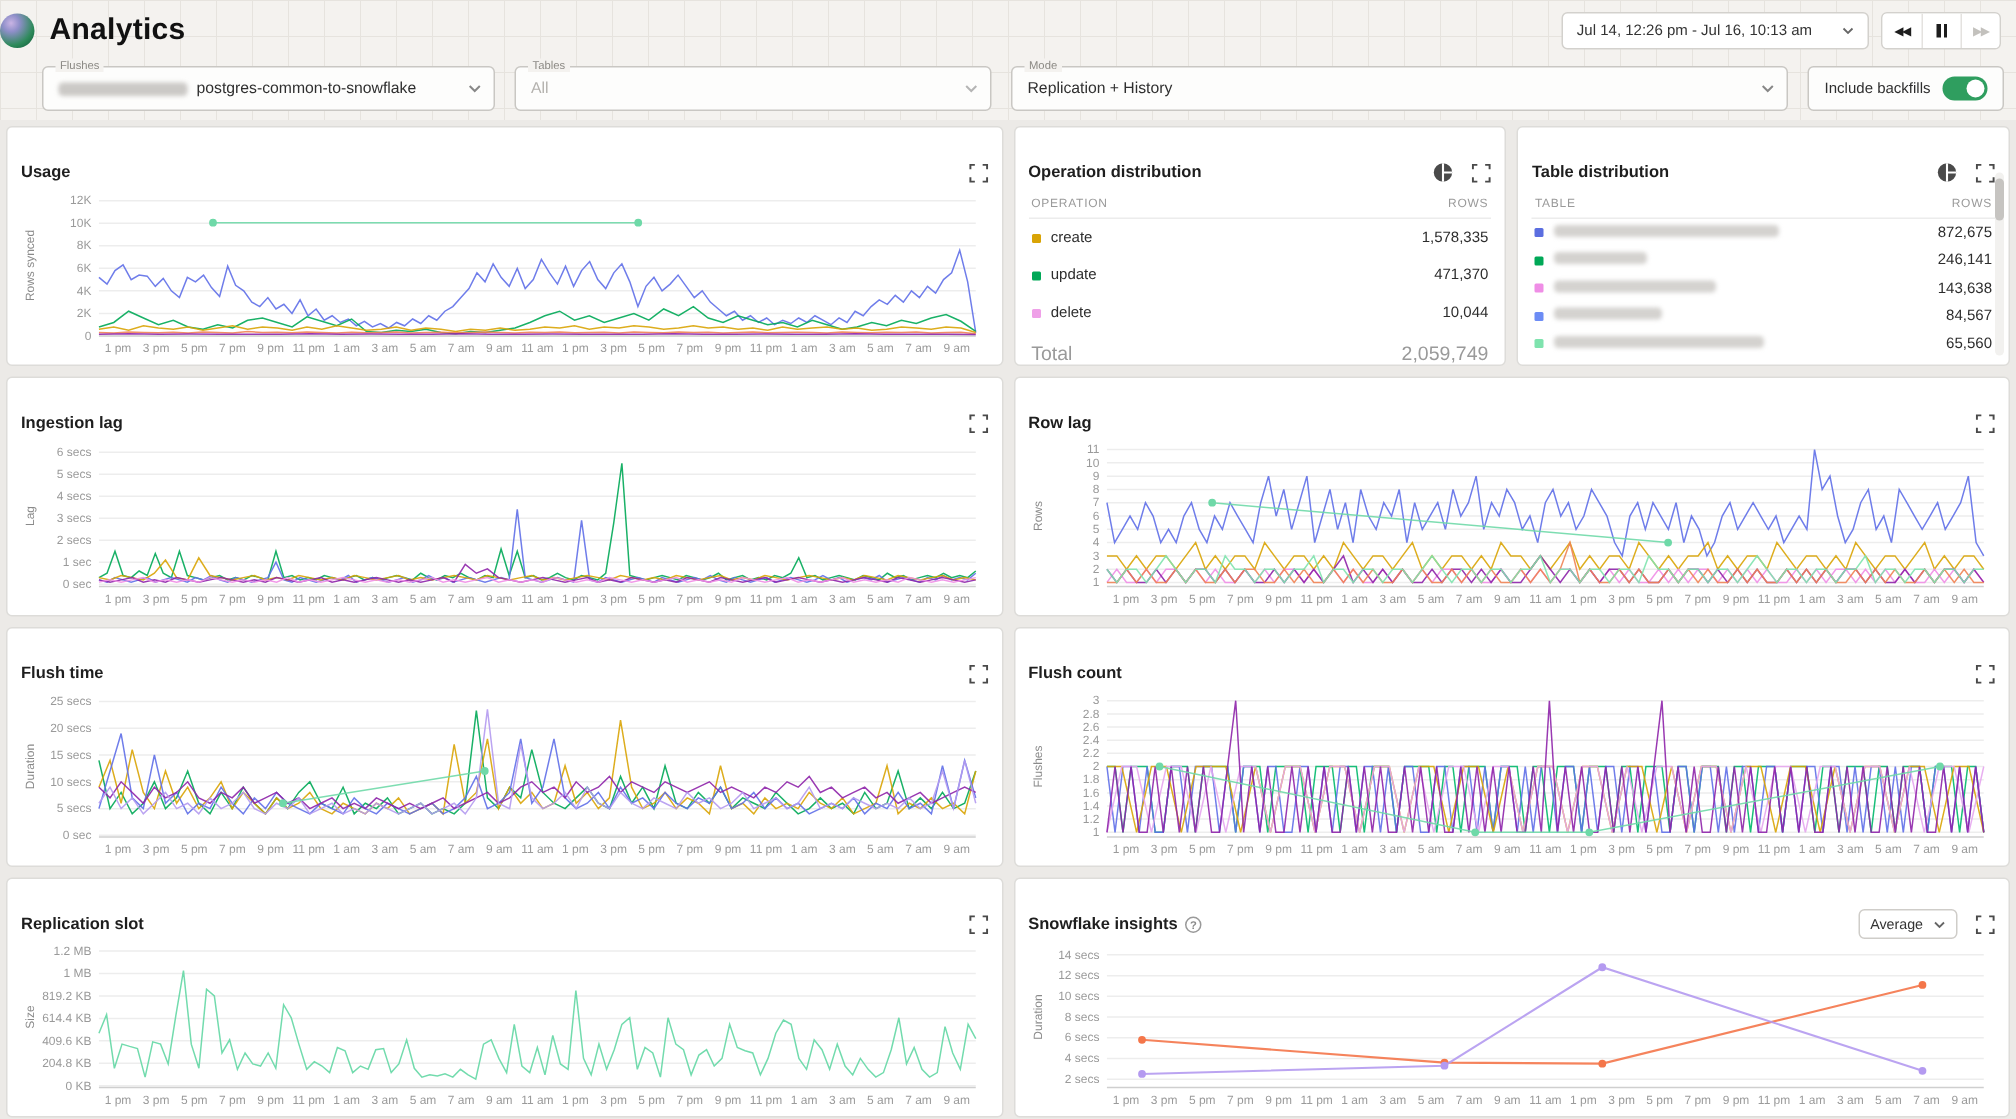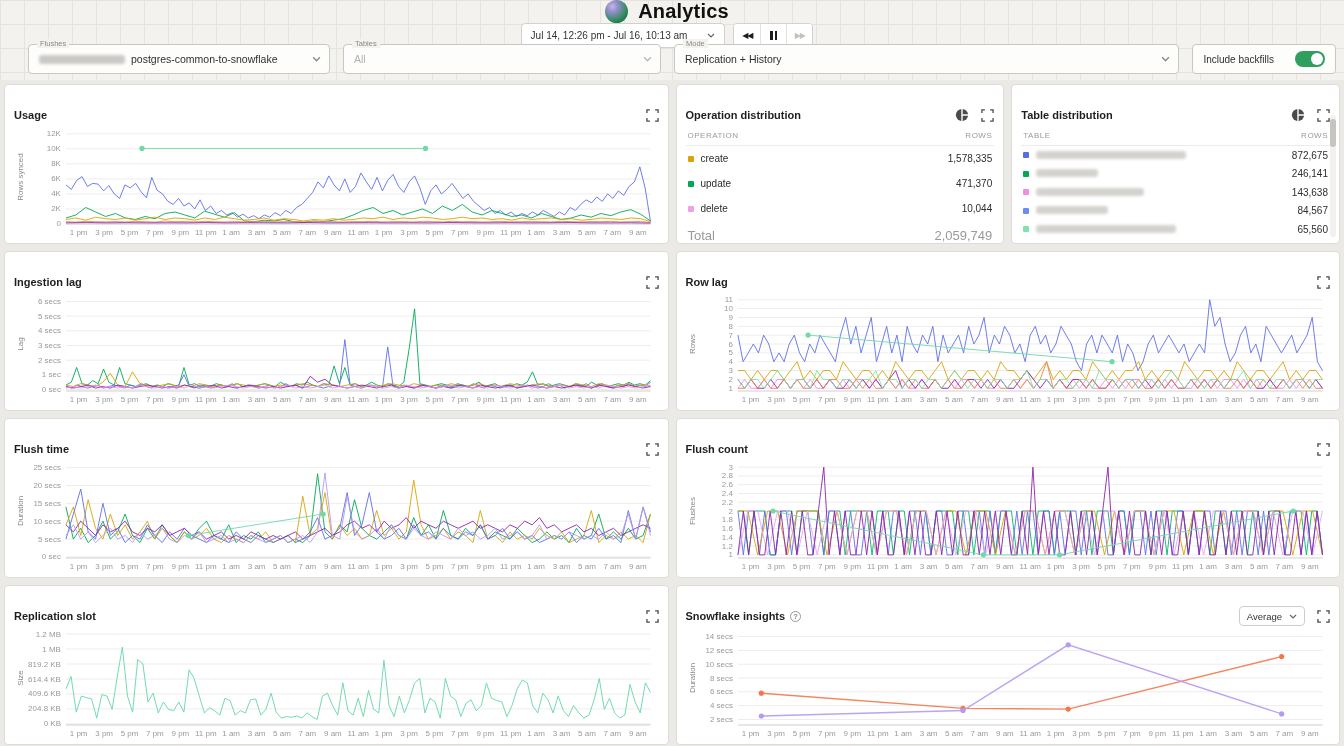--- a/index.html
+++ b/index.html
@@ -4,21 +4,21 @@
 <style>
   html,body{margin:0;padding:0;width:1344px;height:746px;overflow:hidden;
     font-family:"Liberation Sans",sans-serif;background:#eceae7;}
   *{box-sizing:border-box;}
 
   
   .top-zone{background-color:#f4f2ef;
     background-image:linear-gradient(to right,#e6e3de 1px,transparent 1px),
                      linear-gradient(to bottom,#e6e3de 1px,transparent 1px);
     background-size:24px 24px;padding-bottom:6px;}
-  .topbar{height:40px;display:flex;align-items:center;justify-content:space-between;padding:0 10px 0 0;flex-direction:column;}
+  .topbar{height:40px;display:flex;align-items:center;justify-content:space-between;padding:0 10px 0 0;}
   .brand{display:flex;align-items:center;gap:10px;}
   .logo{width:23px;height:23px;border-radius:50%;
     background:radial-gradient(circle at 32% 28%,#c9b4e4 0%,#8f8fc9 25%,#2d8a5a 65%,#0c4f33 100%);}
   .brand h1{font-size:20px;font-weight:800;color:#111;margin:0;letter-spacing:.2px;}
   .top-right{display:flex;align-items:center;gap:8px;}
   .chip{display:flex;align-items:center;gap:20px;background:#fff;border:1px solid #d3d1cd;border-radius:4px;
     height:25px;padding:0 9px;font-size:10px;color:#333;cursor:pointer;}
   .playback{display:flex;height:25px;border:1px solid #d3d1cd;border-radius:4px;background:#fff;overflow:hidden;}
   .playback button{width:26px;border:none;background:#fff;font-size:8px;color:#1d1d1d;cursor:pointer;
     display:flex;align-items:center;justify-content:center;letter-spacing:-1px;padding:0;}
@@ -31,21 +31,21 @@
   .filterbar{display:flex;align-items:center;gap:13px;padding:4px 8px 0 28px;}
   .select{position:relative;height:30px;border:1px solid #c9c7c3;border-radius:4px;background:#fdfdfc;
     display:flex;align-items:center;padding:0 26px 0 10px;font-size:10.5px;color:#2f2f2f;cursor:pointer;}
   .select .flabel{position:absolute;top:-6px;left:8px;font-size:7.5px;color:#8b8984;background:#f4f2ef;padding:0 3px;}
   .select .chev{position:absolute;right:8px;top:11px;}
   .select.muted .val{color:#b3b1ad;}
   .sel-pipeline{width:302px;}
   .sel-tables{width:318px;}
   .sel-mode{flex:1;}
   .redact{display:inline-block;height:9px;background:#cbc9c6;border-radius:3px;filter:blur(1.5px);margin-right:6px;}
-  .backfills{display:flex;align-items:center;gap:21px;background:#fdfdfc;border:1px solid #c9c7c3;border-radius:4px;
+  .backfills{display:flex;align-items:center;gap:8px;background:#fdfdfc;border:1px solid #c9c7c3;border-radius:4px;
     height:30px;padding:0 10px;font-size:10px;color:#2f2f2f;white-space:nowrap;}
   .toggle{width:30px;height:16px;border-radius:9px;background:#2f9e5f;position:relative;cursor:pointer;flex:none;}
   .toggle .knob{position:absolute;right:2px;top:2px;width:12px;height:12px;border-radius:50%;background:#fff;}
 
   
   .grid{display:grid;grid-template-columns:repeat(4,1fr);grid-auto-rows:160px;gap:7px;padding:4px 4px;}
   .card{background:#fff;border:1px solid #dddcd9;border-radius:4px;padding:22px 9px 4px;overflow:hidden;position:relative;}
   .span2{grid-column:span 2;}
   .card-head{display:flex;align-items:center;justify-content:space-between;height:16px;}
   .card-head h2{font-size:11px;font-weight:700;color:#1e1e1e;margin:0;display:flex;align-items:center;gap:5px;}

